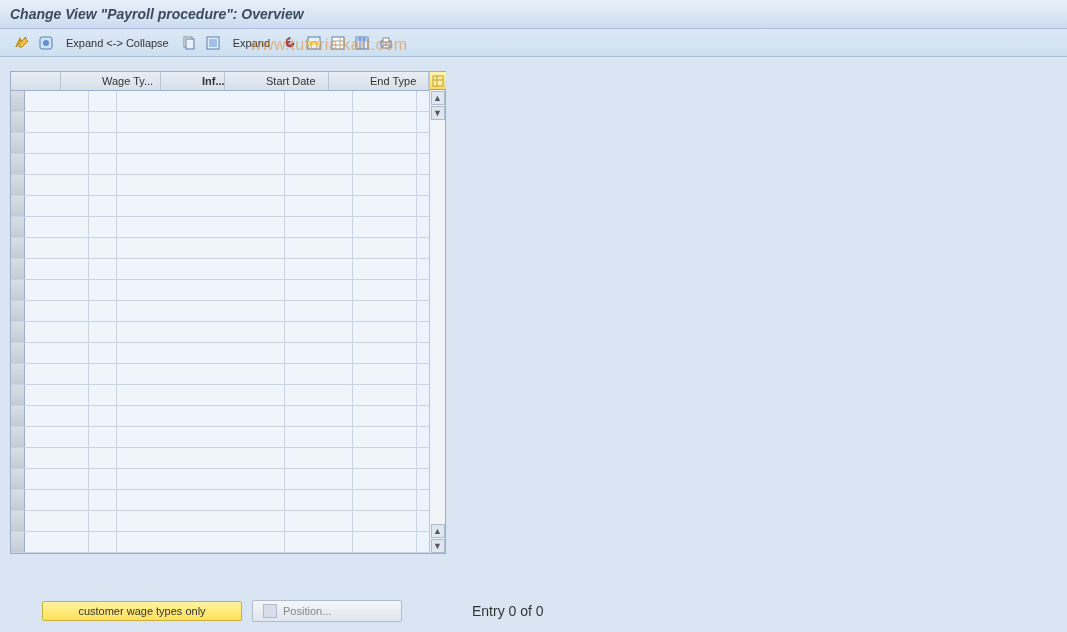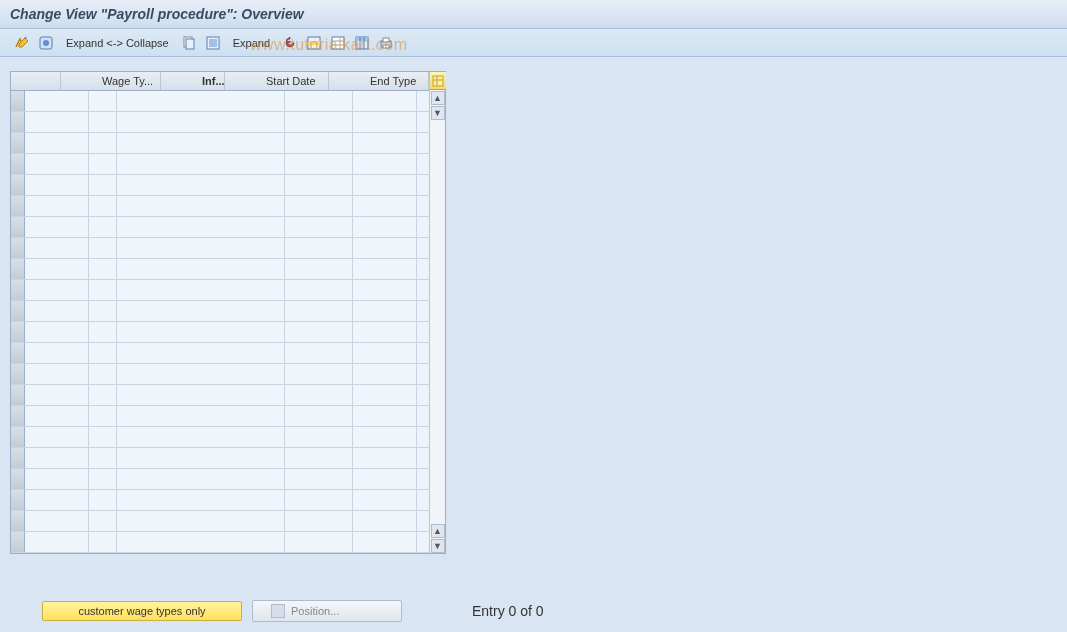--- a/index.html
+++ b/index.html
@@ -145,21 +145,21 @@
     font-size: 11px;
     cursor: pointer;
     min-width: 200px;
     text-align: center;
     color: #333;
   }
   .btn-gray {
     background: linear-gradient(to bottom, #f4f6f9, #e0e6ee);
     border: 1px solid #b0bccc;
     border-radius: 2px;
-    padding: 3px 18px;
+    padding: 3px 10px;
     font-size: 11px;
     cursor: pointer;
     display:flex;
     align-items:center;
     gap:6px;
     min-width:150px;
     color:#888;
   }
   .btn-gray .mini-icon{
     width:14px;height:14px;

